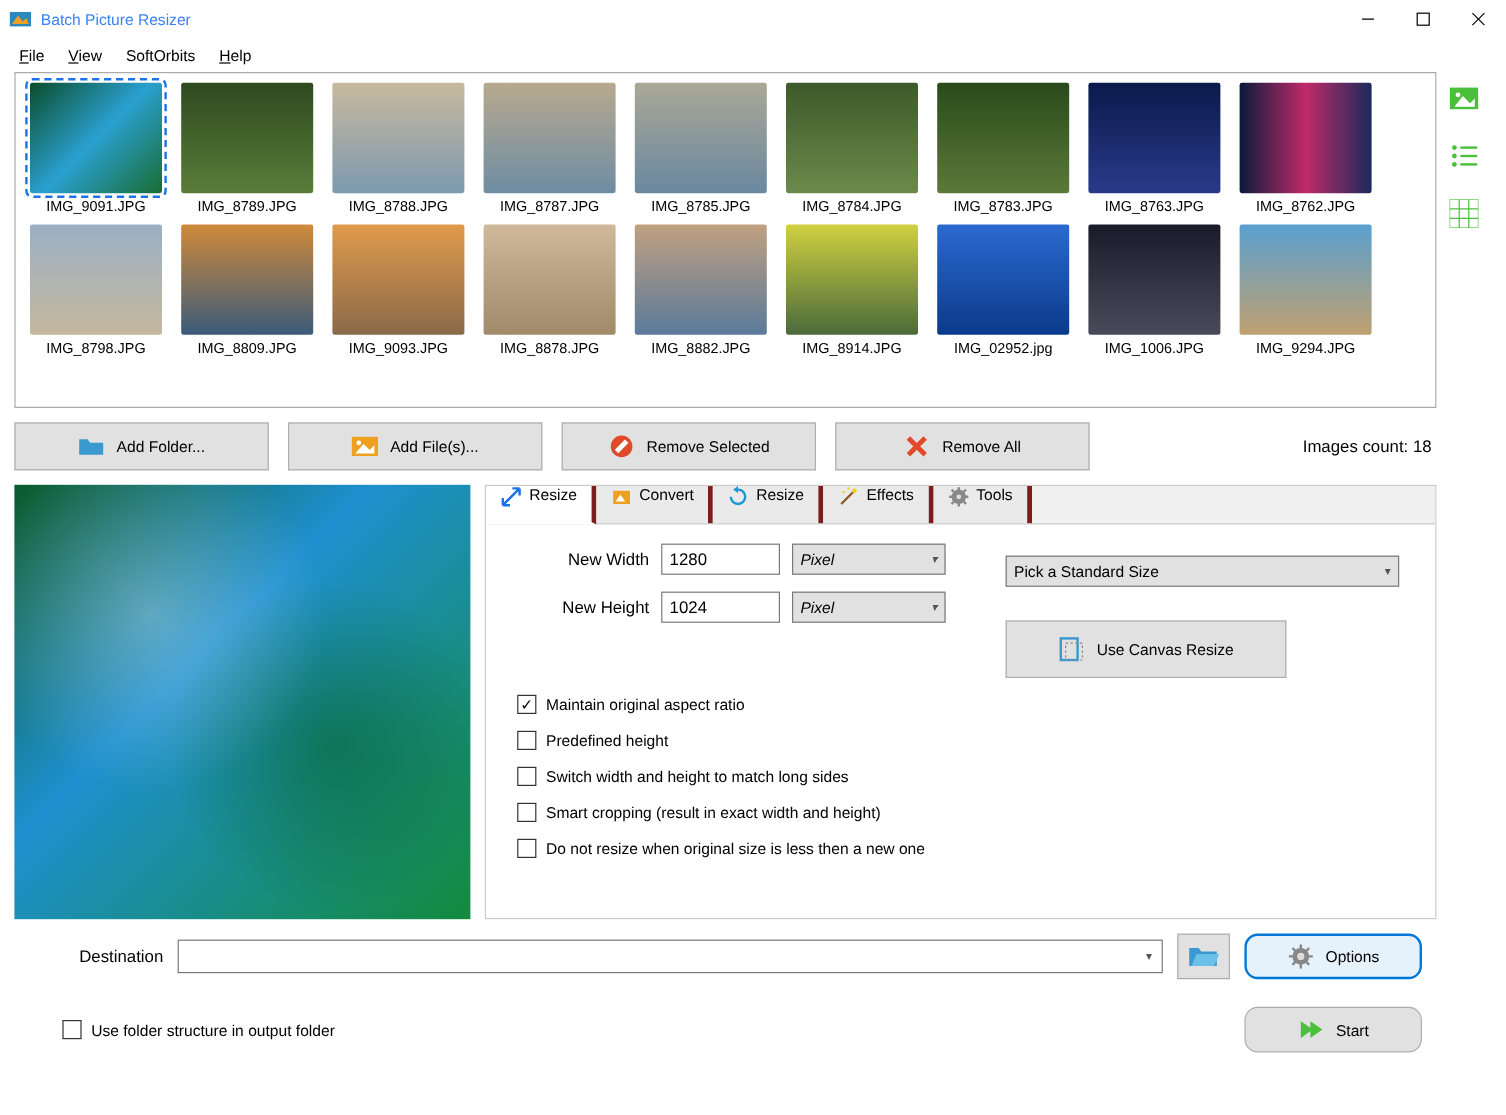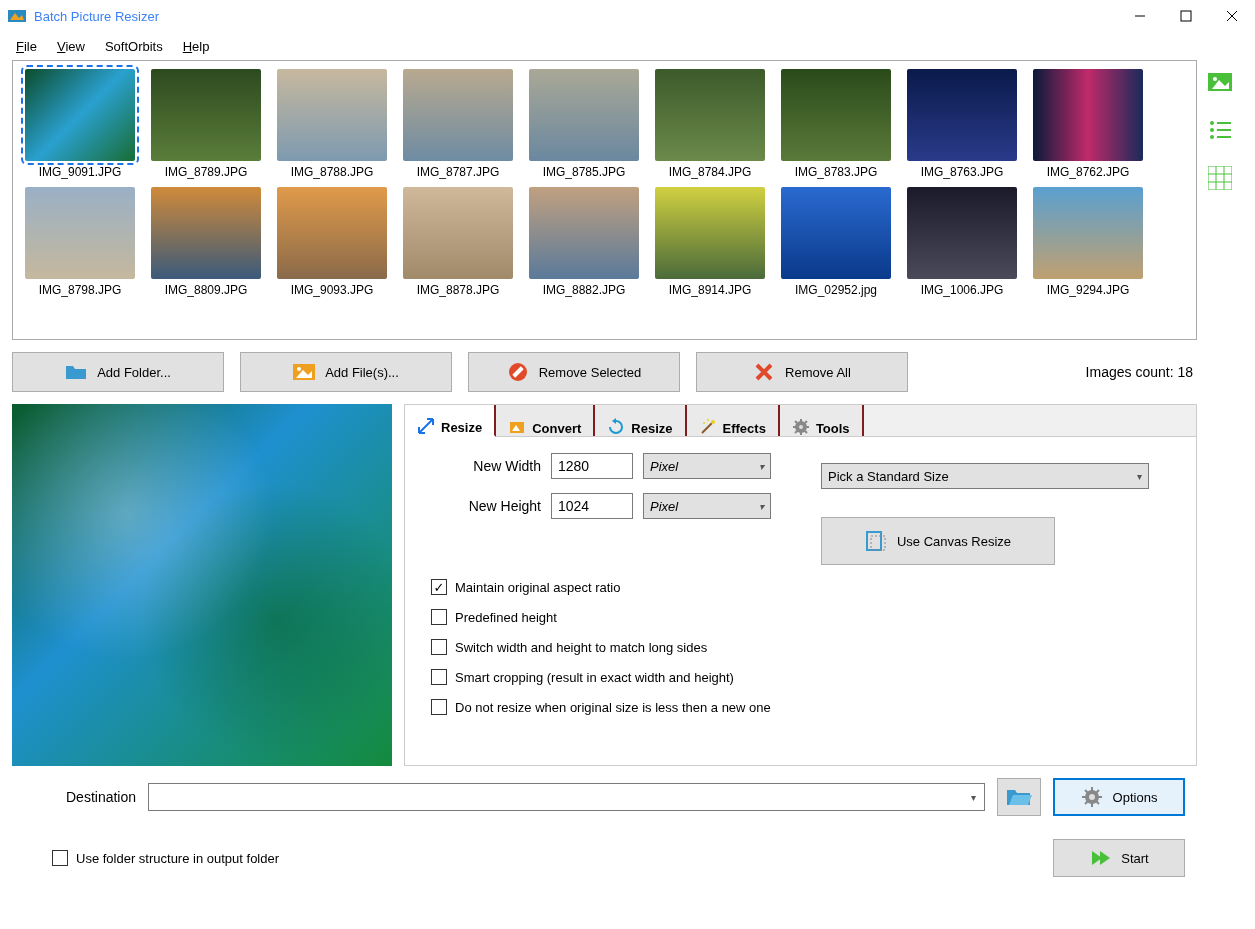--- a/index.html
+++ b/index.html
@@ -32,45 +32,45 @@
 .btn.wide { width: 212px; }
 .btn-icon { width: 22px; height: 22px; flex-shrink: 0; }
 .img-count { margin-left: auto; font-size: 14px; padding-right: 4px; }
 
 .mid-row { display: flex; gap: 12px; }
 .preview-pane { width: 380px; height: 362px; background: linear-gradient(135deg, #0a5a2a 0%, #1e90cf 40%, #138a3c 100%); position: relative; overflow: hidden; }
 .preview-pane::after { content:''; position:absolute; inset:0; background: radial-gradient(circle at 30% 30%, rgba(255,255,255,.3), transparent 40%), radial-gradient(circle at 70% 60%, rgba(0,80,0,.4), transparent 40%); }
 
 .tab-panel { flex: 1; border: 1px solid #ccc; background: #fff; }
 .tab-strip { display: flex; height: 32px; border-bottom: 1px solid #ccc; background: #f0f0f0; }
-.tab { display: flex; align-items: flex-end; gap: 6px; padding: 0 12px; cursor: pointer; border-right: 2px solid #7f1d1d; background: #eaeaea; font-size: 14px; font-weight: bold; }
+.tab { display: flex; align-items: flex-start; gap: 6px; padding: 0 12px; cursor: pointer; border-right: 4px solid #7f1d1d; background: #eaeaea; font-size: 14px; }
 .tab.active { background: #fff; border-bottom: 2px solid #fff; margin-bottom: -1px; }
 .tab .tab-icon { width: 18px; height: 18px; }
 
 .tab-content { padding: 16px 20px; }
 .form-row { display: flex; align-items: center; gap: 10px; margin-bottom: 14px; }
 .form-label { width: 116px; text-align: right; font-size: 14px; }
-.text-input { width: 82px; height: 26px; border: 1px solid #7a7a7a; padding: 2px 6px; font-size: 14px; }
+.text-input { width: 99px; height: 26px; border: 1px solid #7a7a7a; padding: 2px 6px; font-size: 14px; }
 .select-input { height: 26px; border: 1px solid #7a7a7a; background: #e1e1e1; padding: 2px 6px; font-size: 13px; cursor: pointer; display: flex; align-items: center; justify-content: space-between; gap: 10px; }
 .select-input.small { width: 128px; font-style: italic; }
 .select-input.large { width: 328px; }
 .chev { font-size: 10px; color: #555; }
 
 .checkbox-row { display: flex; align-items: center; gap: 8px; margin: 14px 0 14px 6px; font-size: 14px; }
 .checkbox { width: 16px; height: 16px; border: 1px solid #333; display: inline-flex; align-items: center; justify-content: center; cursor: pointer; }
 .checkbox.checked::after { content: '✓'; font-size: 13px; line-height: 1; }
 
 .canvas-btn { width: 234px; height: 48px; }
 
 .bottom-area { padding: 12px; }
 .dest-row { display: flex; align-items: center; gap: 12px; }
 .dest-label { font-size: 14px; padding-left: 42px; }
 .dest-select { flex: 1; height: 28px; border: 1px solid #7a7a7a; background: #fff; display: flex; align-items: center; justify-content: flex-end; padding: 0 8px; cursor: pointer; }
 .browse-btn { width: 44px; height: 38px; background: #e1e1e1; border: 1px solid #adadad; display: flex; align-items: center; justify-content: center; cursor: pointer; }
-.options-btn, .start-btn { width: 132px; height: 38px; }
+.options-btn, .start-btn { width: 148px; height: 38px; border-radius: 11px; }
 .options-btn { border: 2px solid #0078d7; background:#e5f1fb; }
 .right-col-buttons { display: flex; flex-direction: column; gap: 20px; }
 .start-row { display: flex; justify-content: space-between; align-items: center; margin-top: 18px; padding-left: 12px; }
 
 
 svg { display: block; }
 </style>
 </head>
 <body>
 

